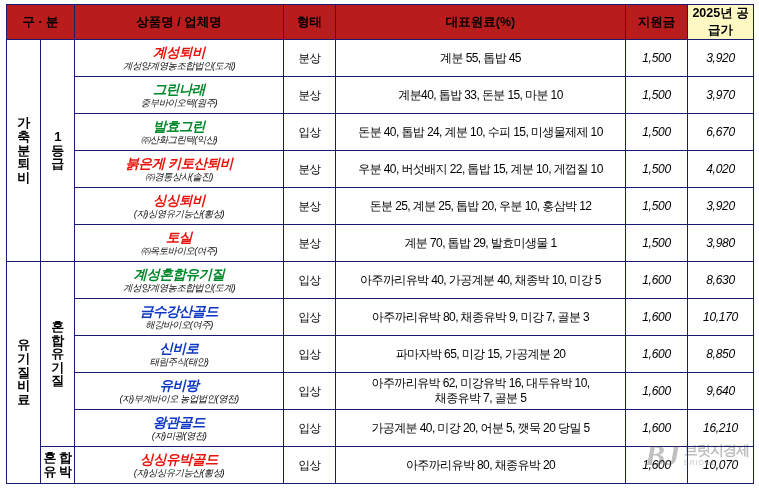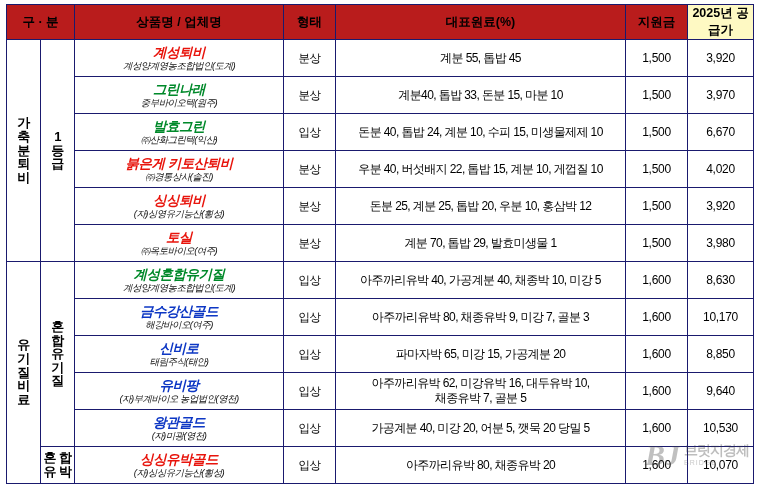--- a/index.html
+++ b/index.html
@@ -89,20 +89,21 @@
   }
   .mat {
     font-size: 12px;
     letter-spacing: -0.6px;
     line-height: 1.25;
     padding: 2px 3px;
   }
   .num {
     font-size: 12px;
     letter-spacing: -0.3px;
+    font-style: italic;
   }
   .watermark {
     position: absolute;
     right: 10px;
     bottom: 34px;
     opacity: 0.33;
     display: flex;
     align-items: center;
     gap: 4px;
     pointer-events: none;
@@ -308,21 +309,21 @@
         <tr>
           <td class="rowh">
             <div class="prod">
               <div class="nm c-blue">왕관골드</div>
               <div class="co">(자)미광(영천)</div>
             </div>
           </td>
           <td class="form">입상</td>
           <td class="mat">가공계분 40, 미강 20, 어분 5, 깻묵 20 당밀 5</td>
           <td class="num">1,600</td>
-          <td class="num">10,530</td>
+          <td class="num">16,210</td>
         </tr>
         <tr>
           <td class="grp" rowspan="1">
             <span>혼 합</span>
             <span>유 박</span>
           </td>
           <td class="rowh">
             <div class="prod">
               <div class="nm c-red">싱싱유박골드</div>
               <div class="co">(자)싱싱유기능산(횡성)</div>

